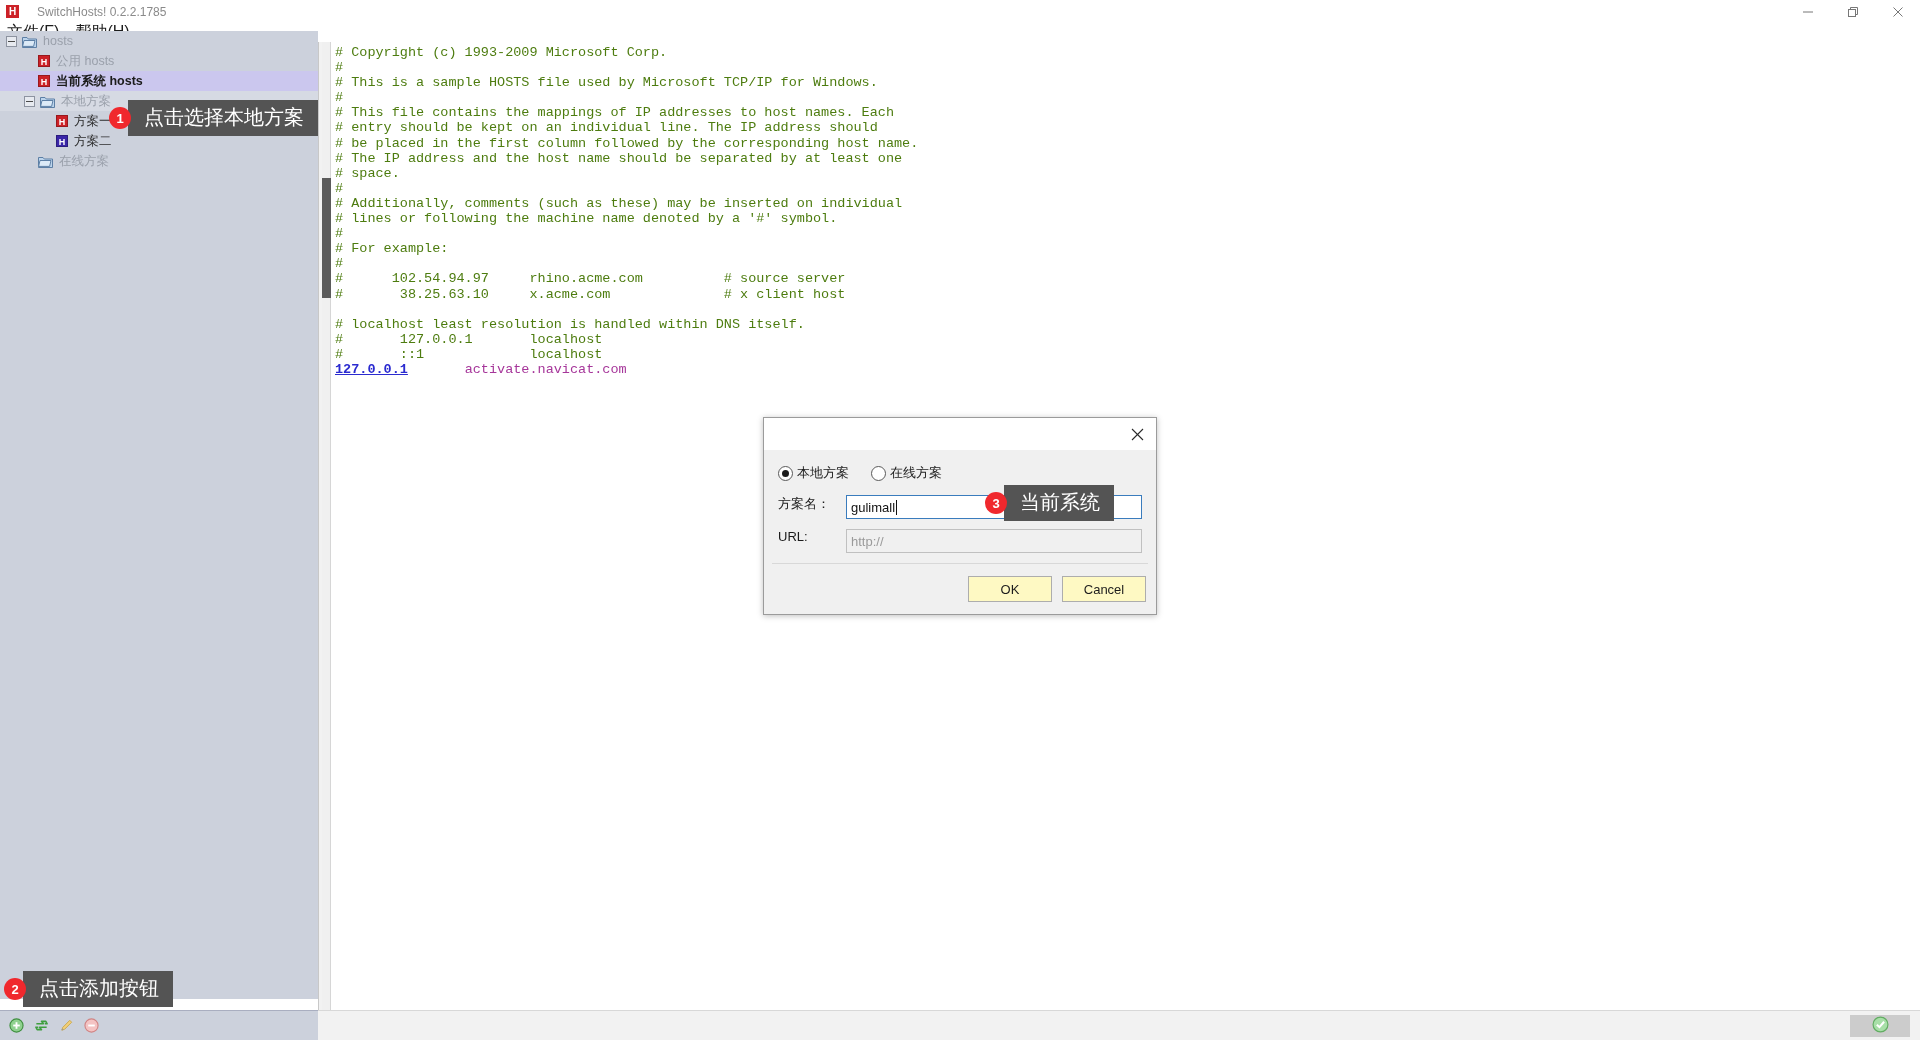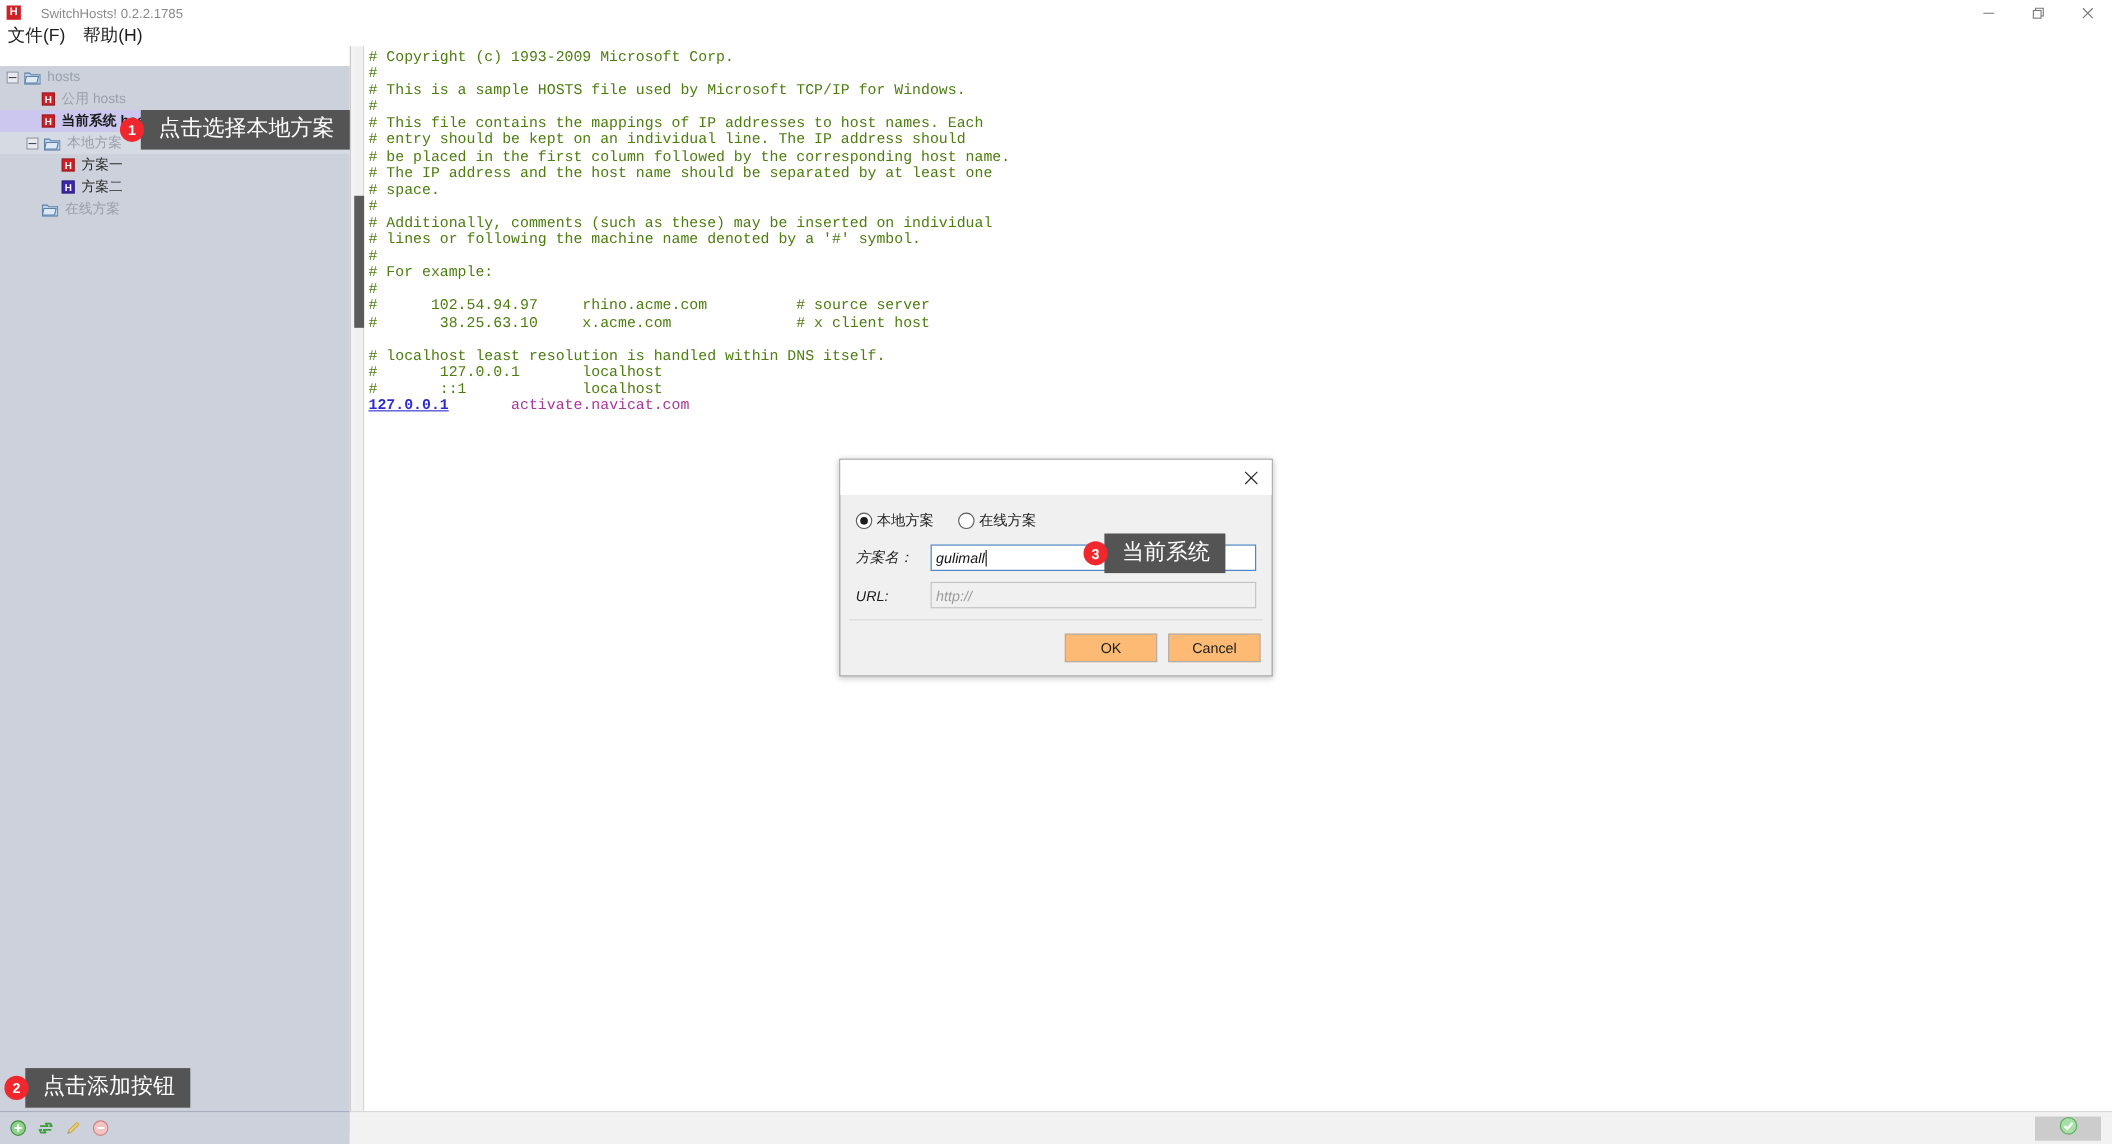--- a/index.html
+++ b/index.html
@@ -75,21 +75,21 @@
   .menu-item {
     font-size: 16px;
     color: #1c1c1c;
     margin-right: 16px;
     white-space: nowrap;
   }
 
   
   #sidebar {
     position: absolute;
-    left: 0; top: 60px;
+    left: 0; top: 31px;
     width: 318px; height: 968px;
     background: #ccd1dc;
     overflow: hidden;
   }
   .tree-row {
     position: relative;
     height: 20px;
     display: flex;
     align-items: center;
     box-sizing: border-box;
@@ -320,23 +320,22 @@
   .radio-opt.checked .radio-dot::after {
     content: "";
     position: absolute;
     left: 3px; top: 3px;
     width: 7px; height: 7px;
     border-radius: 50%;
     background: #1c1c1c;
   }
   .field-row {
     display: flex;
-    align-items: center;
+    align-items: flex-start;
     margin-bottom: 10px;
-    font-style: italic;
   }
   .field-label {
     width: 68px;
     font-size: 13px;
     color: #1c1c1c;
     white-space: nowrap;
   }
   .field-input {
     flex: 1;
     height: 24px;
@@ -375,21 +374,21 @@
     background: #d8d8d8;
   }
   #dialog-buttons {
     position: absolute;
     right: 10px;
     bottom: 12px;
     display: flex;
   }
   .dlg-btn {
     width: 84px; height: 26px;
-    background: #fdba74;
+    background: #fef9c3;
     border: 1px solid #adadad;
     box-sizing: border-box;
     font-size: 13px;
     color: #1c1c1c;
     display: flex;
     align-items: center;
     justify-content: center;
     margin-left: 10px;
   }
 </style>

